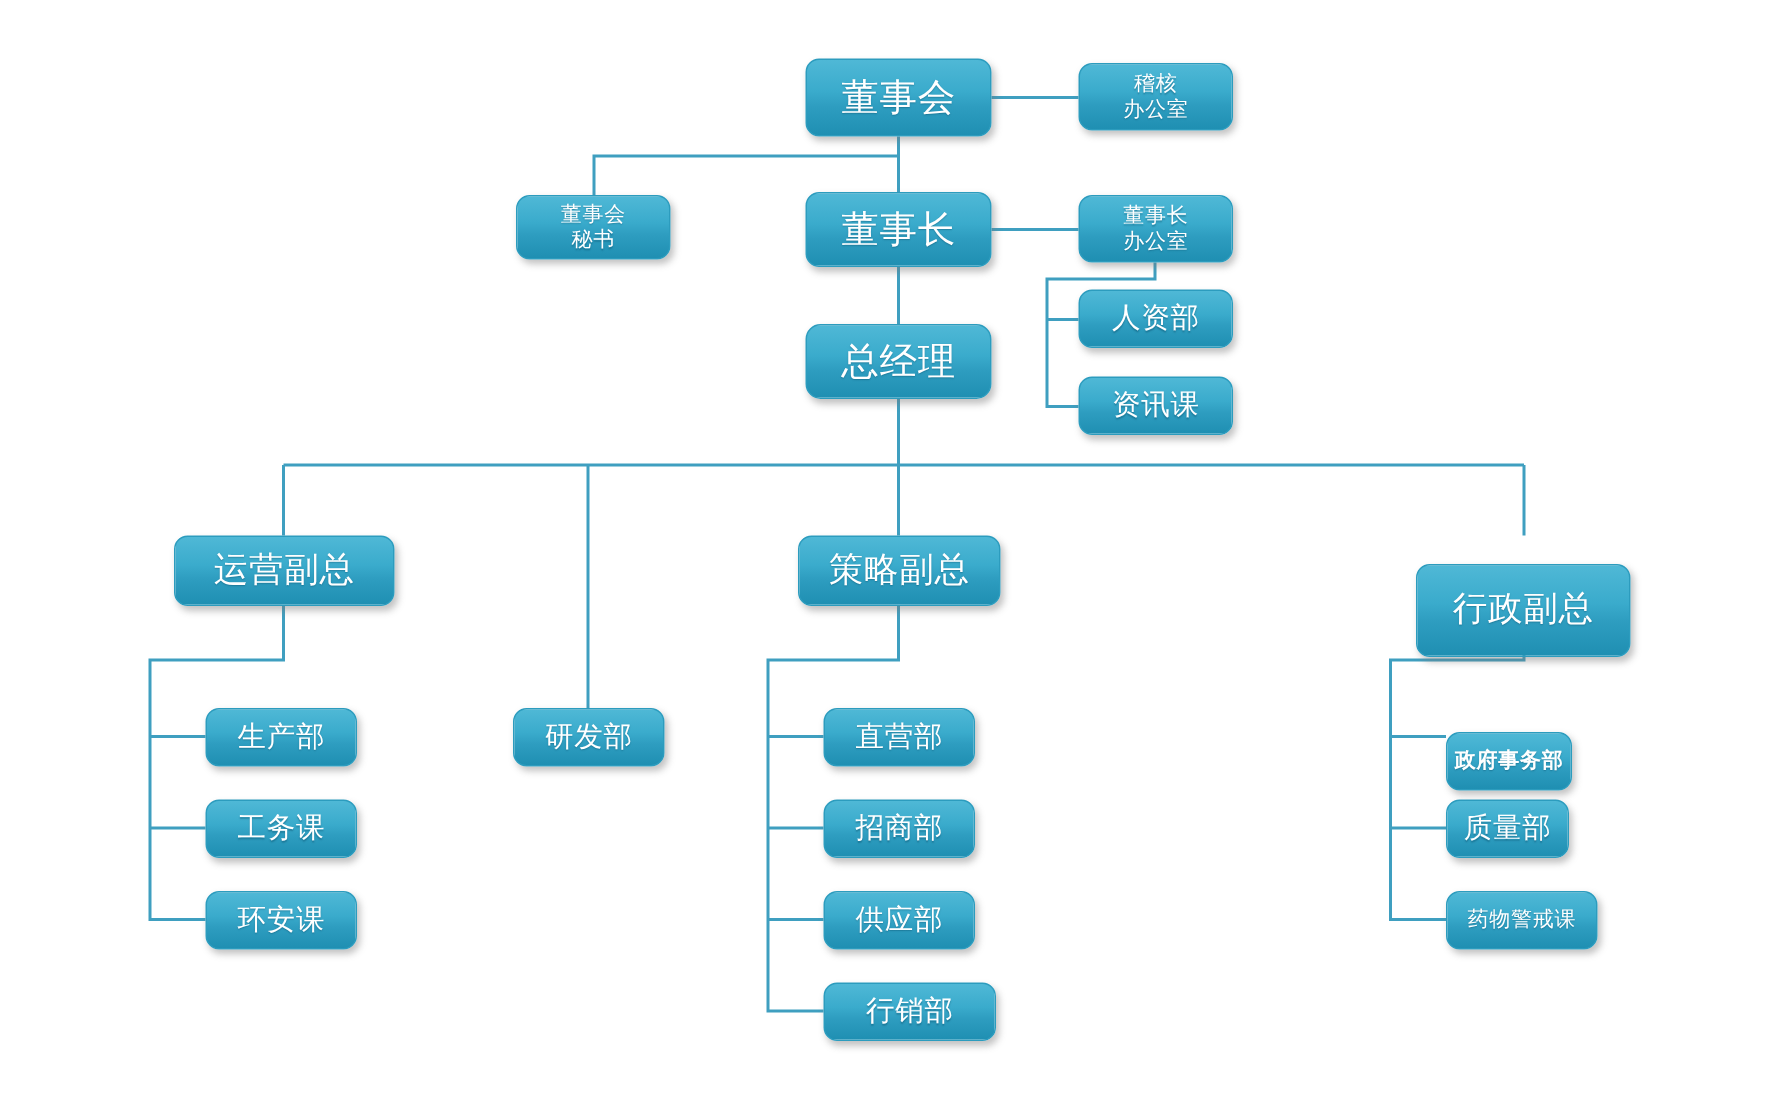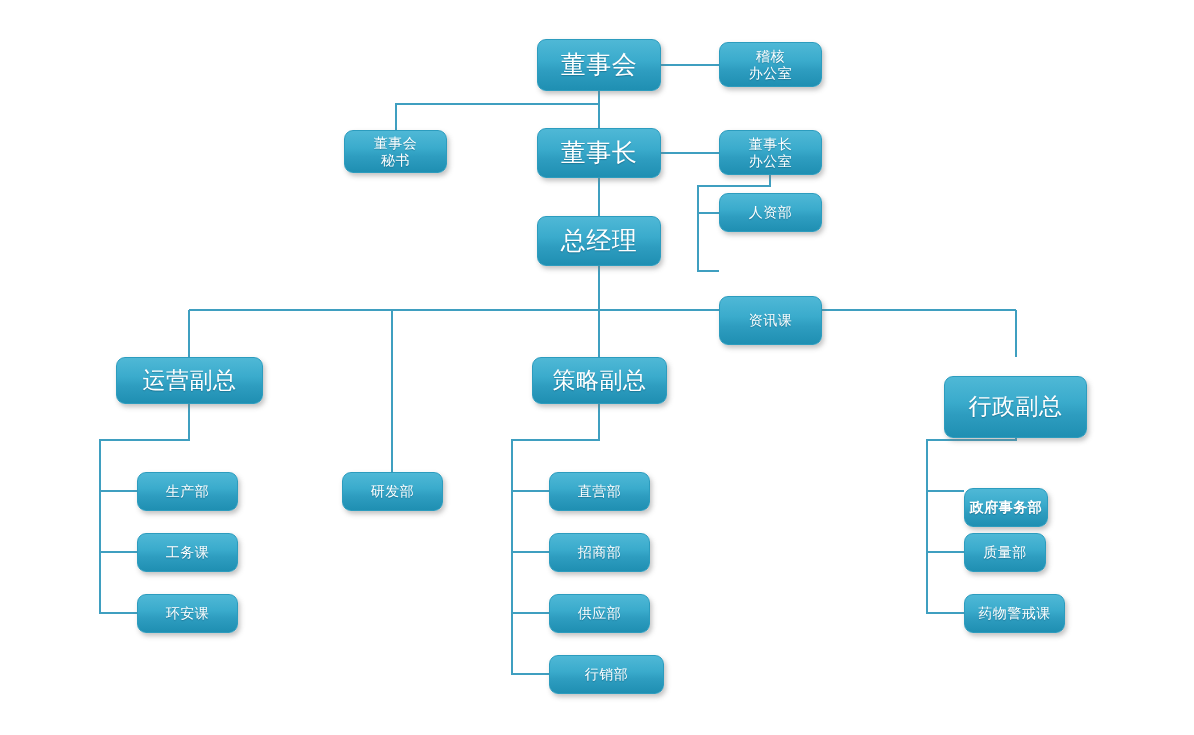--- a/index.html
+++ b/index.html
@@ -48,21 +48,21 @@
   .node.lvl-exec {
     font-size: 25px;
   }
   .node.lvl-vp {
     font-size: 23px;
   }
   .node.lvl-office {
     font-size: 14px;
   }
   .node.lvl-dept {
-    font-size: 14px;
+    font-size: 19px;
   }
   .node.lvl-dept-sm {
     font-size: 14px;
   }
 </style>
 </head>
 <body>
 
 <div id="org-canvas">
   <svg id="connector-layer" viewBox="0 0 1194 735" width="1194" height="735" aria-hidden="true">
@@ -92,22 +92,22 @@
   <div id="node-layer">
       <div class="node lvl-exec" style="left: 537px; top: 39px; width: 124px; height: 52px;">董事会</div>
       <div class="node lvl-office" style="left: 719px; top: 42px; width: 103px; height: 45px;">稽核
 办公室</div>
       <div class="node lvl-office" style="left: 344px; top: 130px; width: 103px; height: 43px;">董事会
 秘书</div>
       <div class="node lvl-exec" style="left: 537px; top: 128px; width: 124px; height: 50px;">董事长</div>
       <div class="node lvl-office" style="left: 719px; top: 130px; width: 103px; height: 45px;">董事长
 办公室</div>
       <div class="node lvl-dept" style="left: 719px; top: 193px; width: 103px; height: 39px;">人资部</div>
-      <div class="node lvl-dept" style="left: 719px; top: 251px; width: 103px; height: 49px; margin-top: 45px;">资讯课</div>
-      <div class="node lvl-exec" style="left: 537px; top: 216px; width: 124px; height: 50px;">总经理</div>
+      <div class="node lvl-dept" style="left: 719px; top: 251px; width: 103px; height: 39px;">资讯课</div>
+      <div class="node lvl-exec" style="left: 537px; top: 216px; width: 124px; height: 50px; border-radius: 10px;">总经理</div>
       <div class="node lvl-vp" style="left: 116px; top: 357px; width: 147px; height: 47px;">运营副总</div>
       <div class="node lvl-vp" style="left: 532px; top: 357px; width: 135px; height: 47px;">策略副总</div>
       <div class="node lvl-vp" style="left: 944px; top: 376px; width: 143px; height: 62px; text-align: right;">行政副总</div>
       <div class="node lvl-dept" style="left: 137px; top: 472px; width: 101px; height: 39px; text-align: center;">生产部</div>
       <div class="node lvl-dept" style="left: 137px; top: 533px; width: 101px; height: 39px;">工务课</div>
       <div class="node lvl-dept" style="left: 137px; top: 594px; width: 101px; height: 39px;">环安课</div>
       <div class="node lvl-dept" style="left: 342px; top: 472px; width: 101px; height: 39px;">研发部</div>
       <div class="node lvl-dept" style="left: 549px; top: 472px; width: 101px; height: 39px;">直营部</div>
       <div class="node lvl-dept" style="left: 549px; top: 533px; width: 101px; height: 39px;">招商部</div>
       <div class="node lvl-dept" style="left: 549px; top: 594px; width: 101px; height: 39px;">供应部</div>

